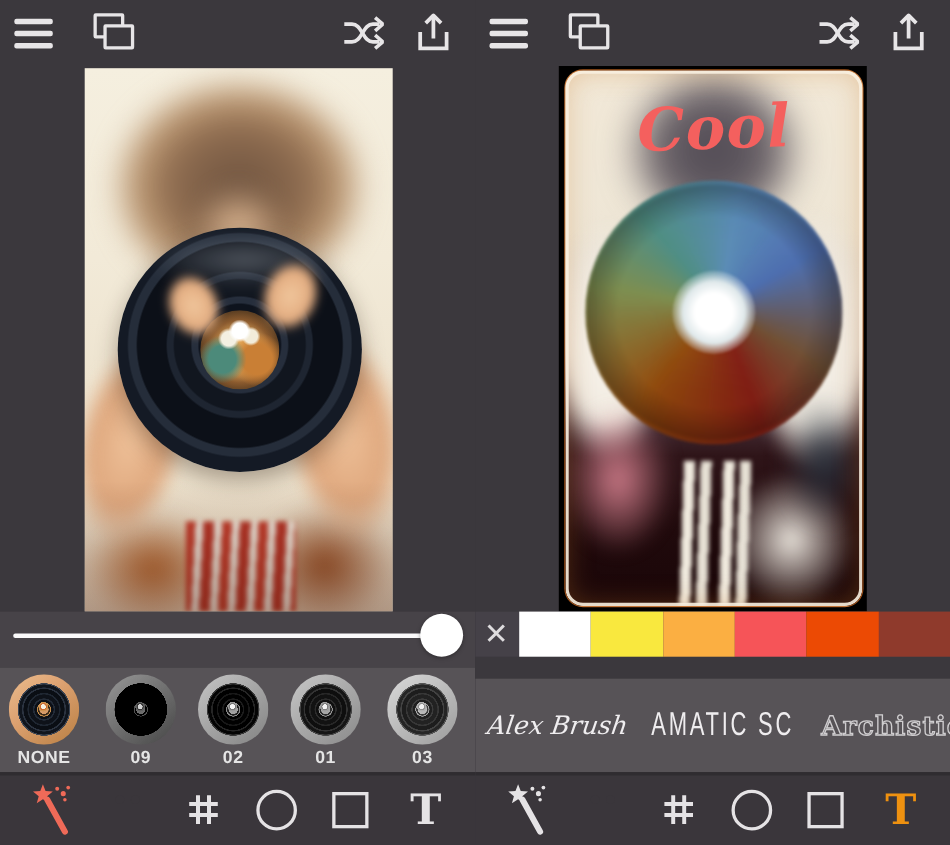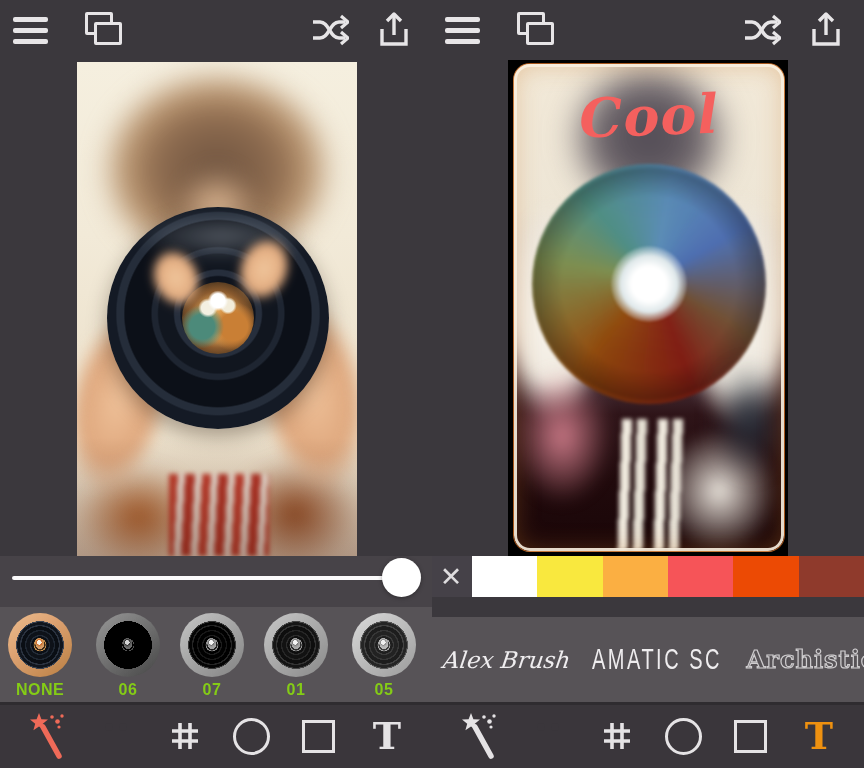--- a/index.html
+++ b/index.html
@@ -72,21 +72,21 @@
     background:
       radial-gradient(circle at 49% 46%,#f6efdf 0 4.5%,#d06a30 5% 6.5%,#cf9350 7% 9%,rgba(0,0,0,0) 9.5%),
       radial-gradient(circle at 50% 50%,rgba(0,0,0,0) 0 9%,#3a2a18 9.5% 12%,#c08a4a 12.5% 14%,#0b0f16 14.5% 19%,#242c38 19.5% 22%,#0e1219 22.5% 30%,#1f2732 30.5% 33%,#0a0e14 33.5% 41%,#2b3340 41.5% 44%,#10151d 44.5% 50%,rgba(0,0,0,0) 50.5%),
       radial-gradient(circle at 50% 50%,rgba(0,0,0,0) 0 49%,#3b4350 49.5% 52.5%,rgba(0,0,0,0) 53%),
       linear-gradient(140deg,#ecbd8e 0%,#dda272 40%,#b97f42 100%);}
   .f-none{}
   .f-01 .mini{filter:grayscale(1) brightness(.72) contrast(1.9);}
   .f-02 .mini{filter:grayscale(1) contrast(1.15) brightness(.96);}
   .f-03 .mini{filter:grayscale(1) brightness(1.02);}
   .f-04 .mini{filter:grayscale(1) brightness(1.18) contrast(.88);}
-  .filter-label{position:absolute;left:0;top:74px;width:80px;text-align:center;color:#84cc16;
+  .filter-label{position:absolute;left:0;top:74px;width:80px;text-align:center;color:#e5e5e5;
     font-weight:bold;font-size:16px;letter-spacing:.5px;}
   .fi-0{left:0;} .fi-1{left:88px;} .fi-2{left:172px;} .fi-3{left:256px;} .fi-4{left:344px;}
 
   
   .bottombar{position:absolute;left:0;top:702px;width:432px;height:63px;background:#3A363B;border-top:3px solid #2F2C30;}
   .tool-btn{position:absolute;top:5px;width:48px;height:52px;background:none;border:none;padding:0;cursor:pointer;
     display:flex;align-items:center;justify-content:center;color:#E5E3E5;}
   .tb-0{left:23px;} .tb-1{left:92px;} .tb-2{left:161px;} .tb-3{left:227px;} .tb-4{left:294px;} .tb-5{left:363px;}
   .tool-btn.active-coral{color:#EF6A58;}
   .tool-btn.active-orange{color:#EE9110;}
@@ -198,33 +198,33 @@
       <div class="slider-handle"></div>
     </div>
 
     <div class="strip filter-strip">
       <button class="filter-item fi-0 f-none">
         <span class="mini"></span>
         <span class="filter-label">NONE</span>
       </button>
       <button class="filter-item fi-1 f-01">
         <span class="mini"></span>
-        <span class="filter-label">06</span>
+        <span class="filter-label">09</span>
       </button>
       <button class="filter-item fi-2 f-02">
         <span class="mini"></span>
-        <span class="filter-label">07</span>
+        <span class="filter-label">02</span>
       </button>
       <button class="filter-item fi-3 f-03">
         <span class="mini"></span>
         <span class="filter-label">01</span>
       </button>
       <button class="filter-item fi-4 f-04">
         <span class="mini"></span>
-        <span class="filter-label">05</span>
+        <span class="filter-label">03</span>
       </button>
     </div>
 
     <div class="bottombar">
       <button class="tool-btn tb-0 active-coral">
         <svg width="36" height="48" viewBox="0 0 36 48">
           <polygon points="10,1 12.4,7.2 19,7.6 13.8,11.8 15.6,18.2 10,14.5 4.4,18.2 6.2,11.8 1,7.6 7.6,7.2" fill="currentColor"></polygon>
           <line x1="14" y1="15" x2="30" y2="44" stroke="currentColor" stroke-width="5.5" stroke-linecap="round"></line>
           <circle cx="23" cy="5" r="1.8" fill="currentColor"></circle>
           <circle cx="28.5" cy="9.5" r="2.3" fill="currentColor"></circle>

